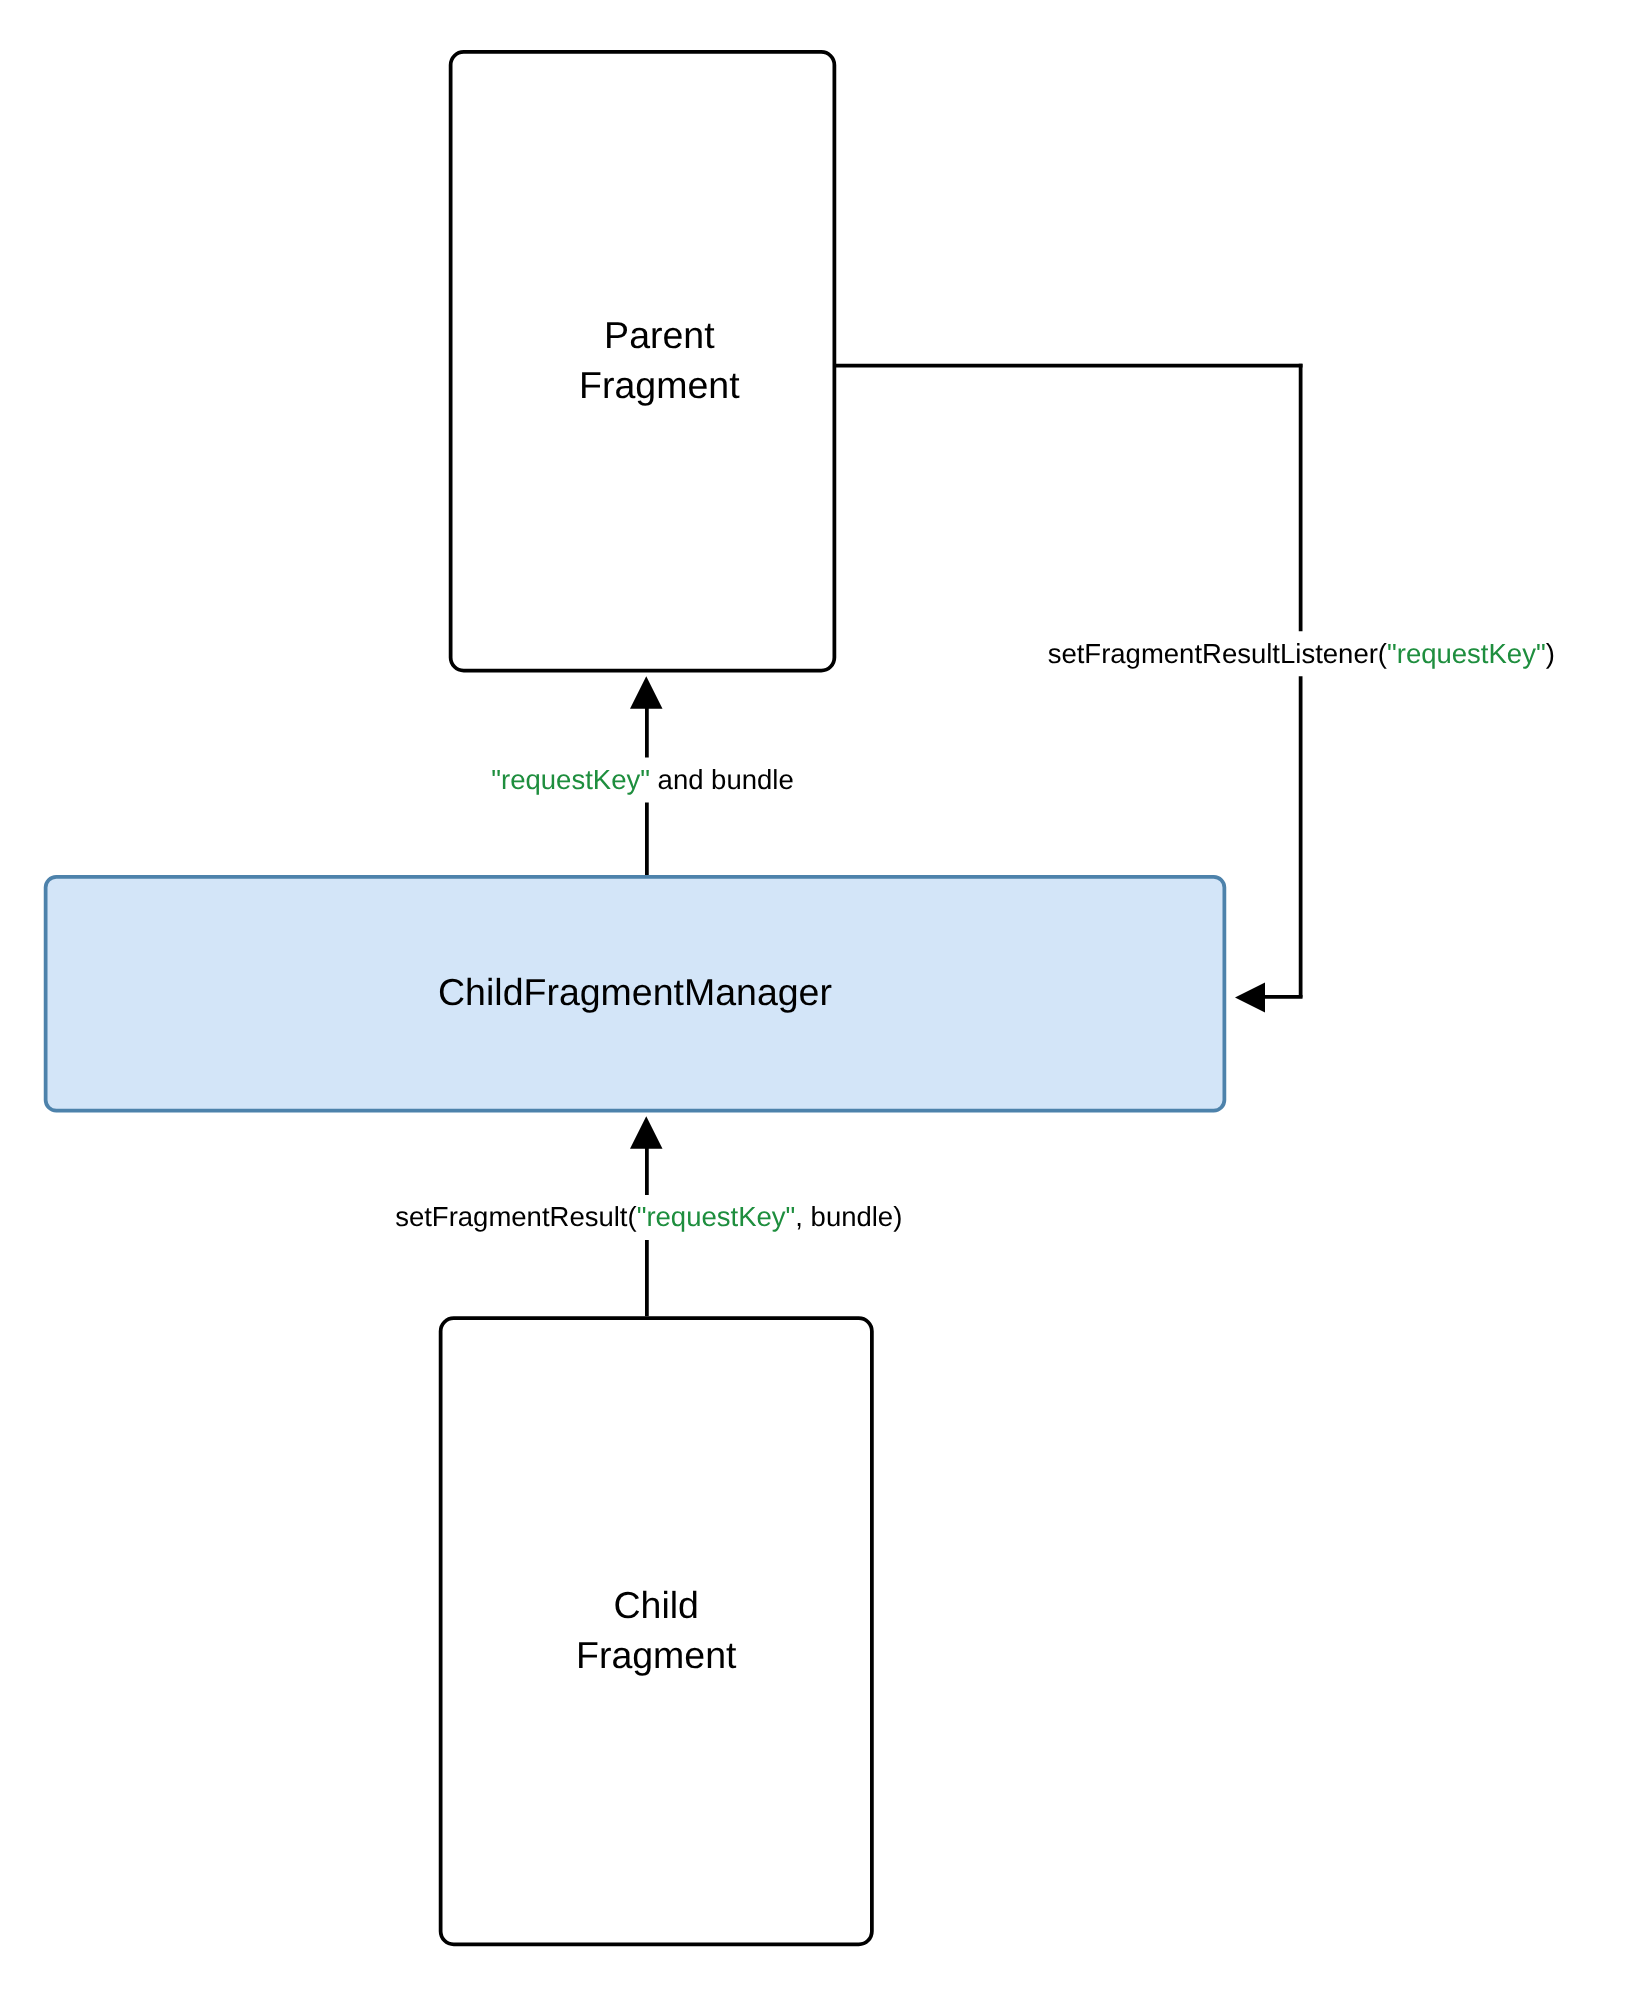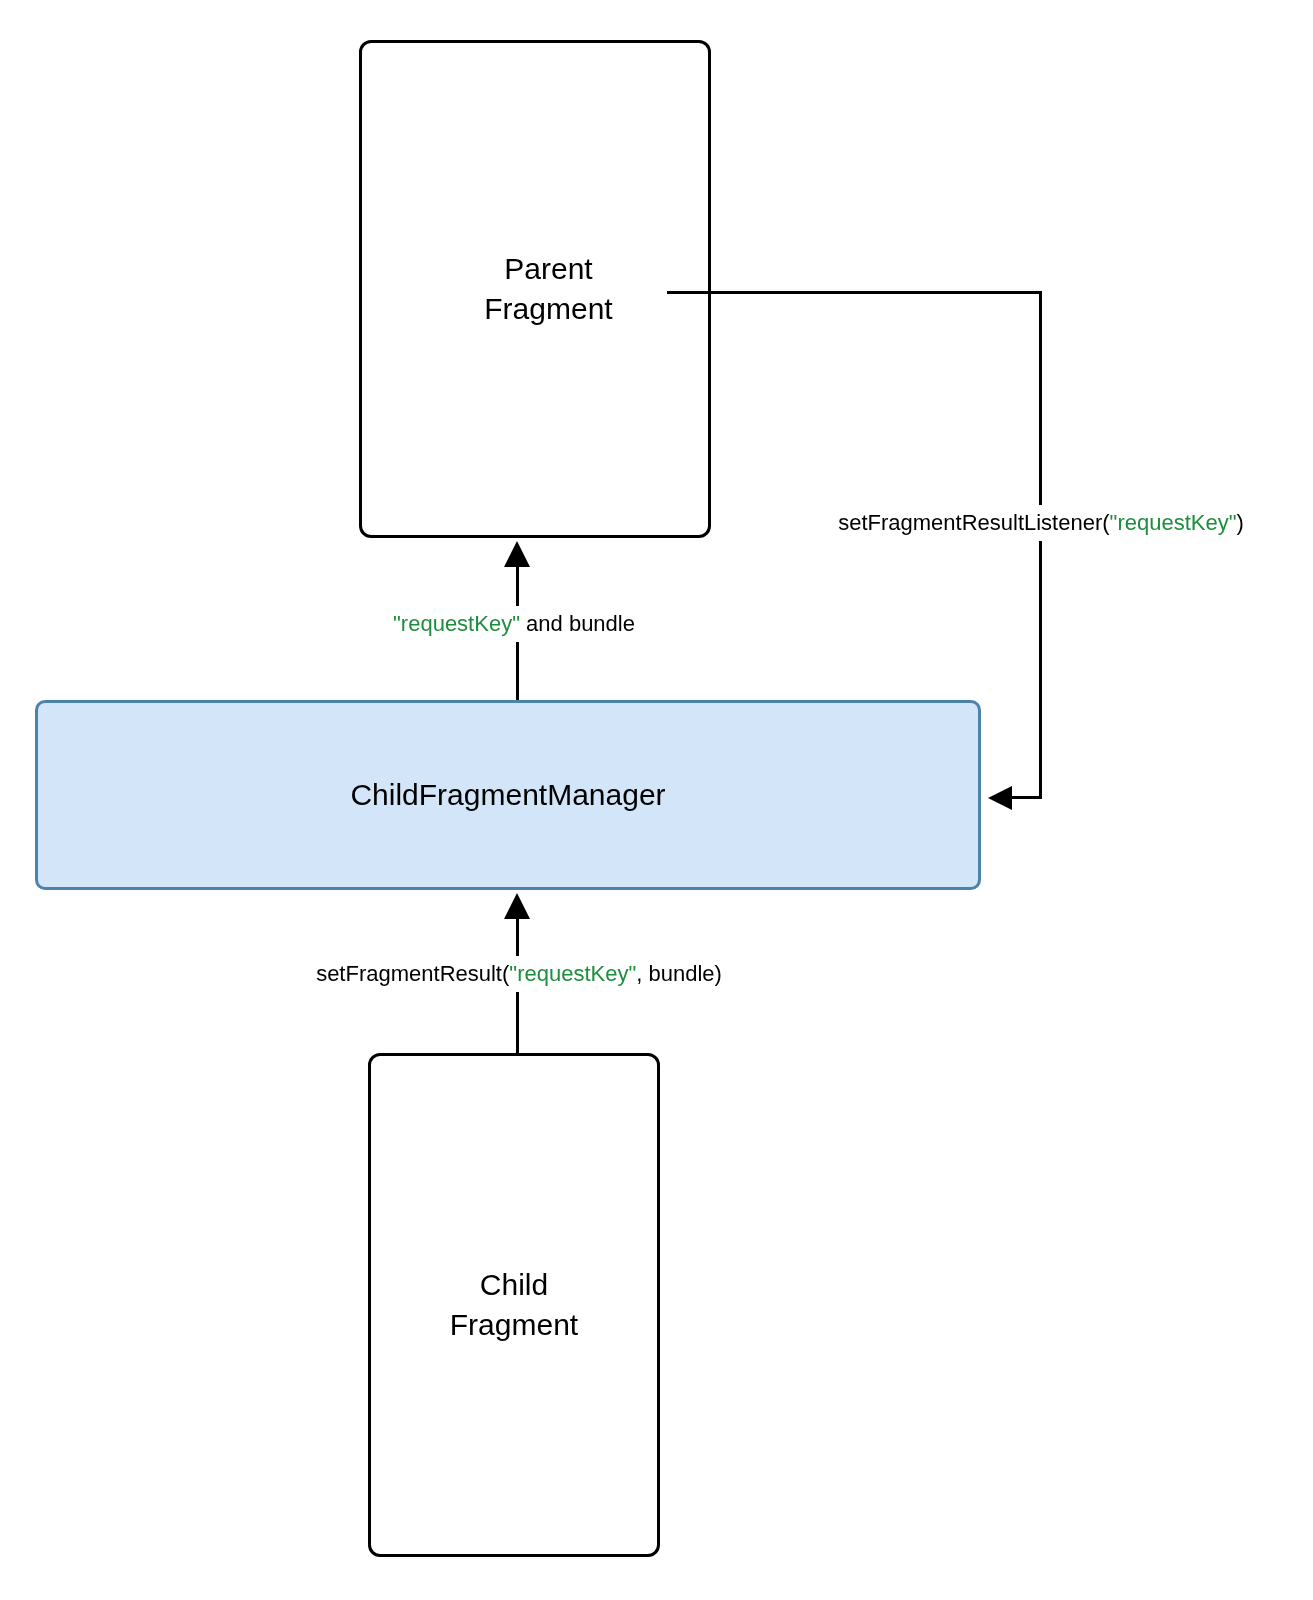--- a/index.html
+++ b/index.html
@@ -27,22 +27,22 @@
     align-items: center;
     justify-content: center;
     text-align: center;
   }
   .box-label {
     white-space: pre-line;
     font-size: 30px;
     line-height: 1.32;
     color: var(--text, #000);
   }
-  .box.parent  { left: 359px; top: 40px;   width: 352px; height: 498px; padding-left: 27px; }
-  .box.child   { left: 368px; top: 1053px; width: 292px; height: 504px; }
+  .box.parent  { left: 359px; top: 40px;   width: 310px; height: 498px; padding-left: 27px; }
+  .box.child   { left: 351px; top: 1053px; width: 348px; height: 504px; }
   .box.manager {
     left: 35px; top: 700px; width: 946px; height: 190px;
     background: var(--manager_fill, #d3e5f8);
     border-color: var(--manager_border, #4d82ab);
     border-radius: 10px;
   }
 
   
   .line { position: absolute; background: var(--line, #000); }
   .l-h1 { left: 667px;  top: 291px; width: 375px; height: 3px; }   

